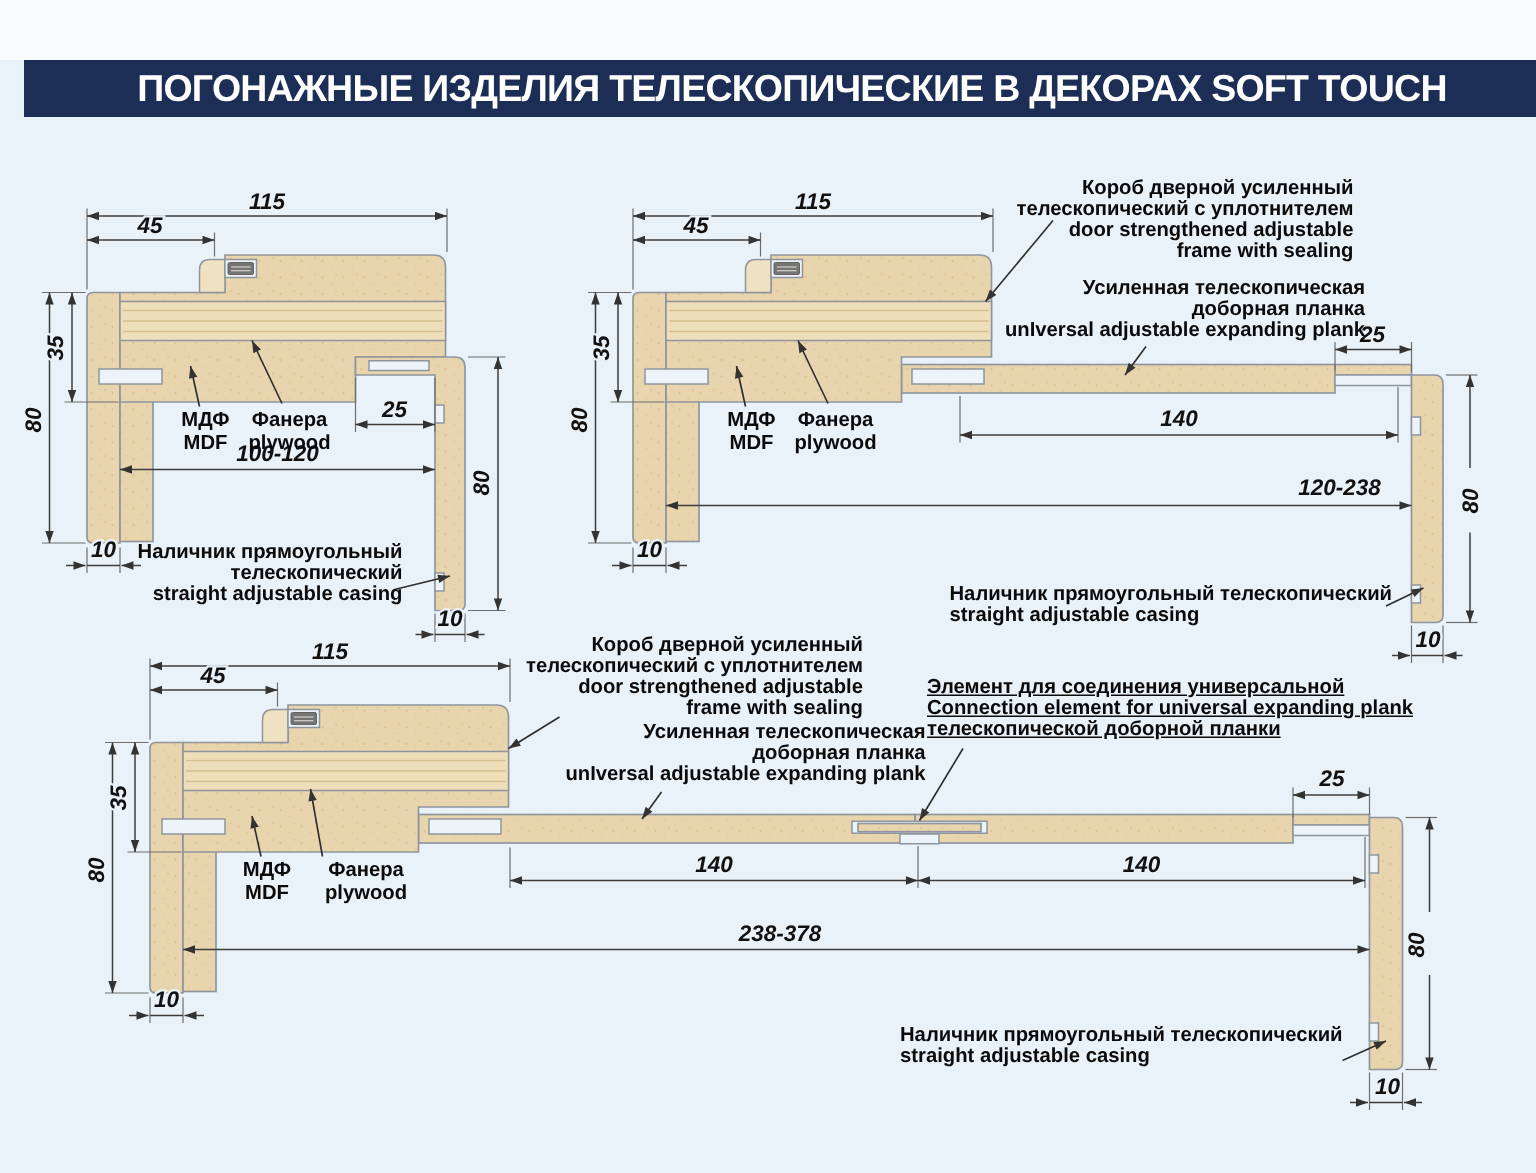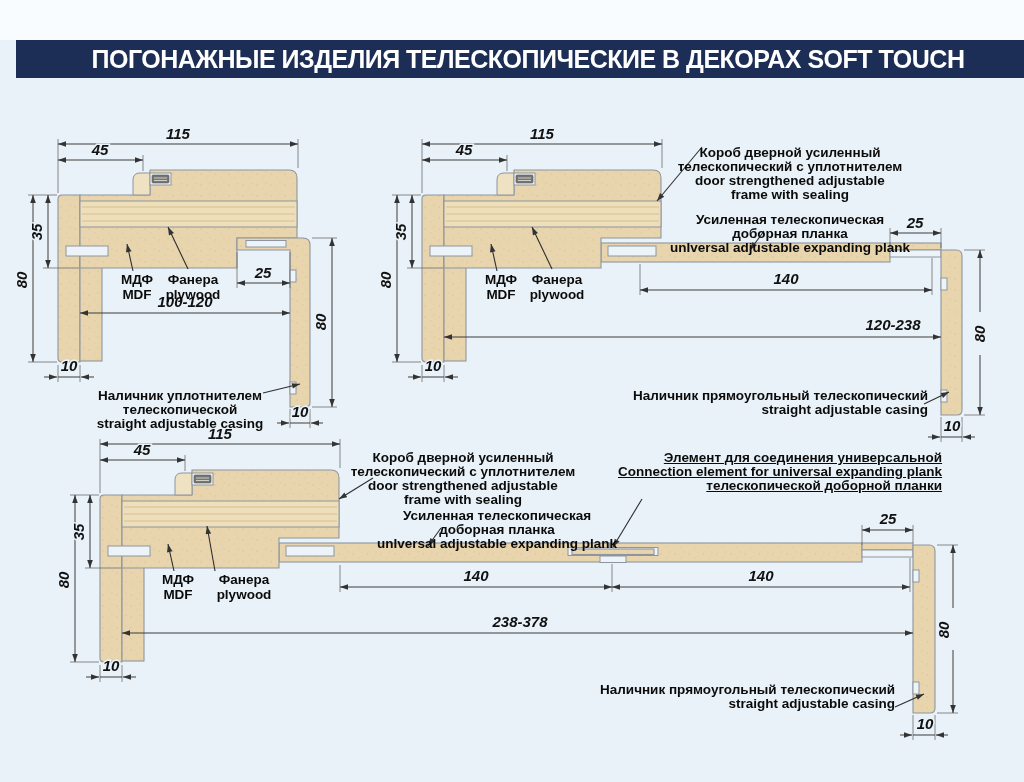--- a/index.html
+++ b/index.html
@@ -4,22 +4,22 @@
 <style>
   html,body{margin:0;padding:0;background:#cfd8de;}
   .page{position:relative;width:1024px;height:782px;background:#e9f2f8;overflow:hidden;
         font-family:"Liberation Sans",sans-serif;}
   .topstrip{position:absolute;top:0;left:0;width:1024px;height:40px;background:#f9fcfe;z-index:3;}
   .banner{position:absolute;top:40px;left:16px;width:1024px;height:38px;background:#1c2e55;z-index:3;
           display:flex;align-items:center;justify-content:center;}
   .banner span{color:#ffffff;font-weight:bold;font-size:25px;letter-spacing:-0.5px;white-space:nowrap;}
   svg.draw{position:absolute;top:0;left:0;z-index:1;}
   .lbl{position:absolute;font:bold 13.5px/14px "Liberation Sans",sans-serif;color:#0b0b0b;
-       white-space:nowrap;z-index:2;pointer-events:none;text-align:right;}
-  .ctr{text-align:center;transform:translateX(-50%);margin-top:28px;}
+       white-space:nowrap;z-index:2;pointer-events:none;}
+  .ctr{text-align:right;transform:translateX(-50%);}
   .dt{font:italic bold 15px "Liberation Sans",sans-serif;fill:#111;
       paint-order:stroke;stroke:#e9f2f8;stroke-width:3px;}
   .mt{font:bold 13.5px "Liberation Sans",sans-serif;fill:#0b0b0b;}
   .dim{stroke:#3c3c3c;stroke-width:1;fill:none;}
   .ext{stroke:#6d6d6d;stroke-width:0.8;fill:none;}
   .ldr{stroke:#2e2e2e;stroke-width:1.1;fill:none;}
   .wood{fill:url(#wd);stroke:#8e959e;stroke-width:1.1;}
   .ply{fill:#eedfba;stroke:#8e959e;stroke-width:1;}
   .plyl{stroke:#d5bf92;stroke-width:1;fill:none;}
   .slot{fill:#edf4f9;stroke:#8e959e;stroke-width:1;}
@@ -223,22 +223,22 @@
       <text class="dt" x="111" y="671" text-anchor="middle">10</text>
       <text class="dt" x="925" y="729" text-anchor="middle">10</text>
       <text class="mt" x="178" y="584" text-anchor="middle">МДФ</text>
       <text class="mt" x="178" y="599" text-anchor="middle">MDF</text>
       <text class="mt" x="244" y="584" text-anchor="middle">Фанера</text>
       <text class="mt" x="244" y="599" text-anchor="middle">plywood</text>
     </g>
   </svg>
 
   <div class="lbl ctr" style="left:180px;top:361px;">
-    <div>Наличник уплотнителем</div>
-    <div>телескопической</div>
+    <div>Наличник прямоугольный</div>
+    <div>телескопический</div>
     <div>straight adjustable casing</div>
   </div>
 
   <div class="lbl ctr" style="left:790px;top:118px;">
     <div>Короб дверной усиленный</div>
     <div>телескопический с уплотнителем</div>
     <div>door strengthened adjustable</div>
     <div>frame with sealing</div>
   </div>
 

